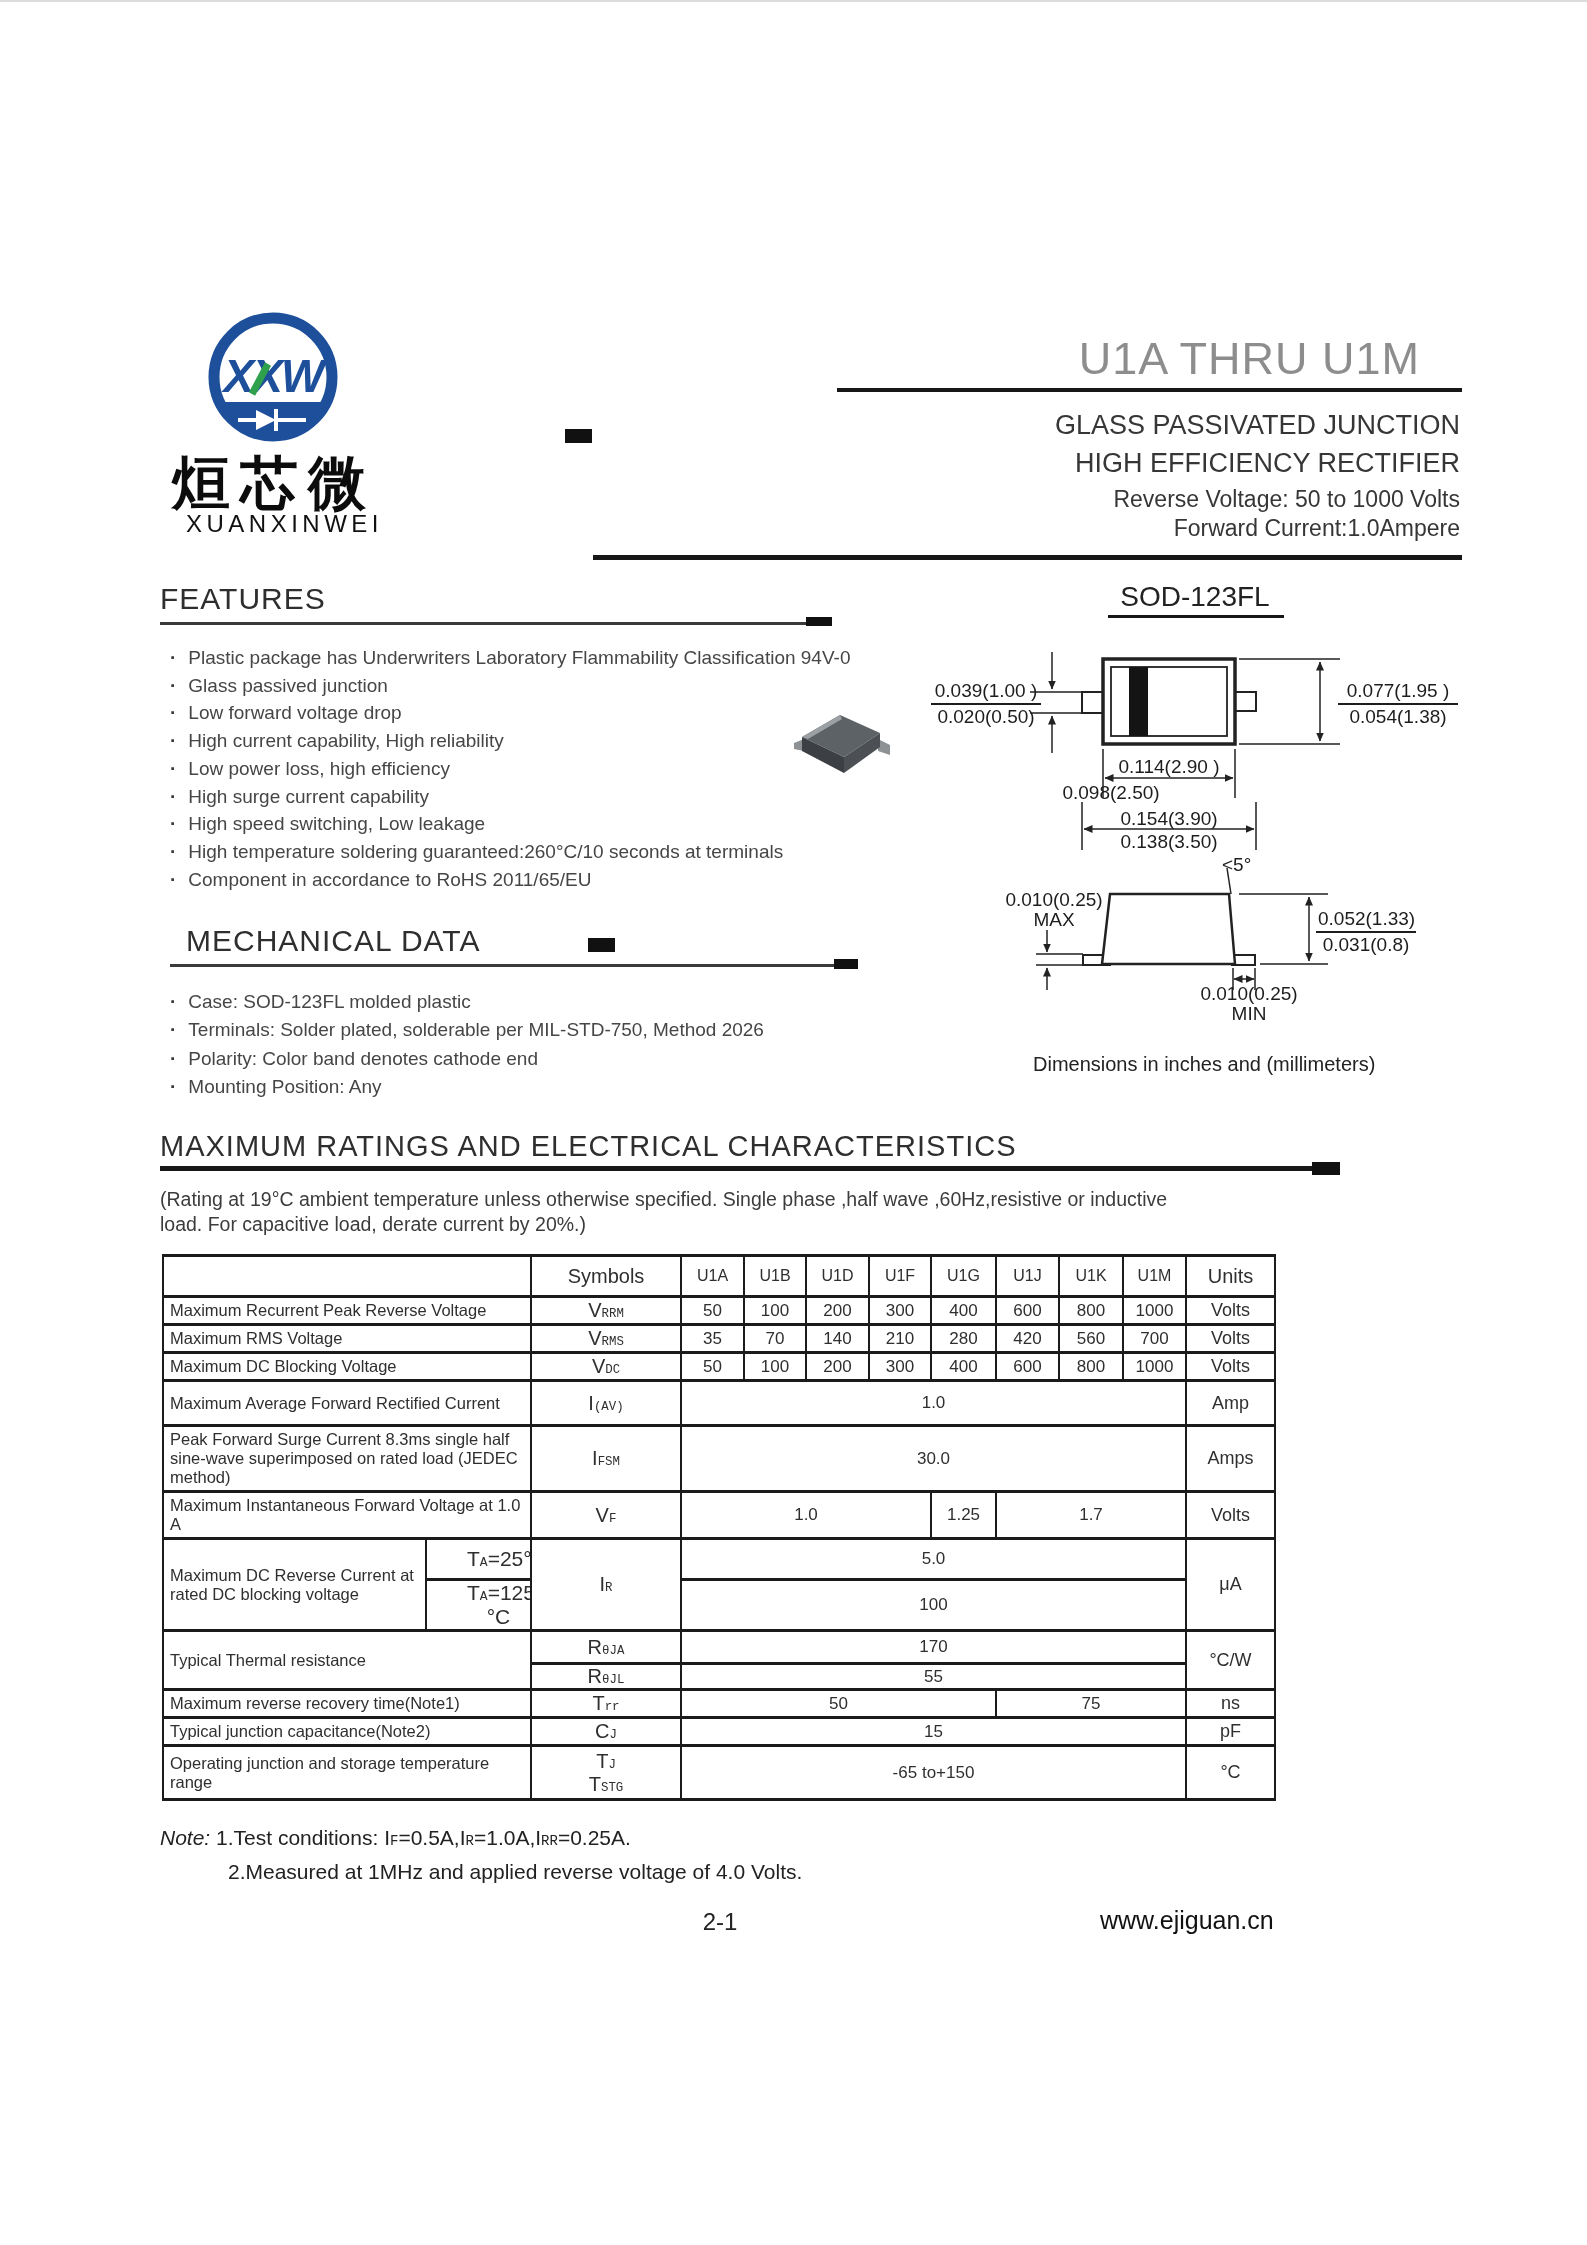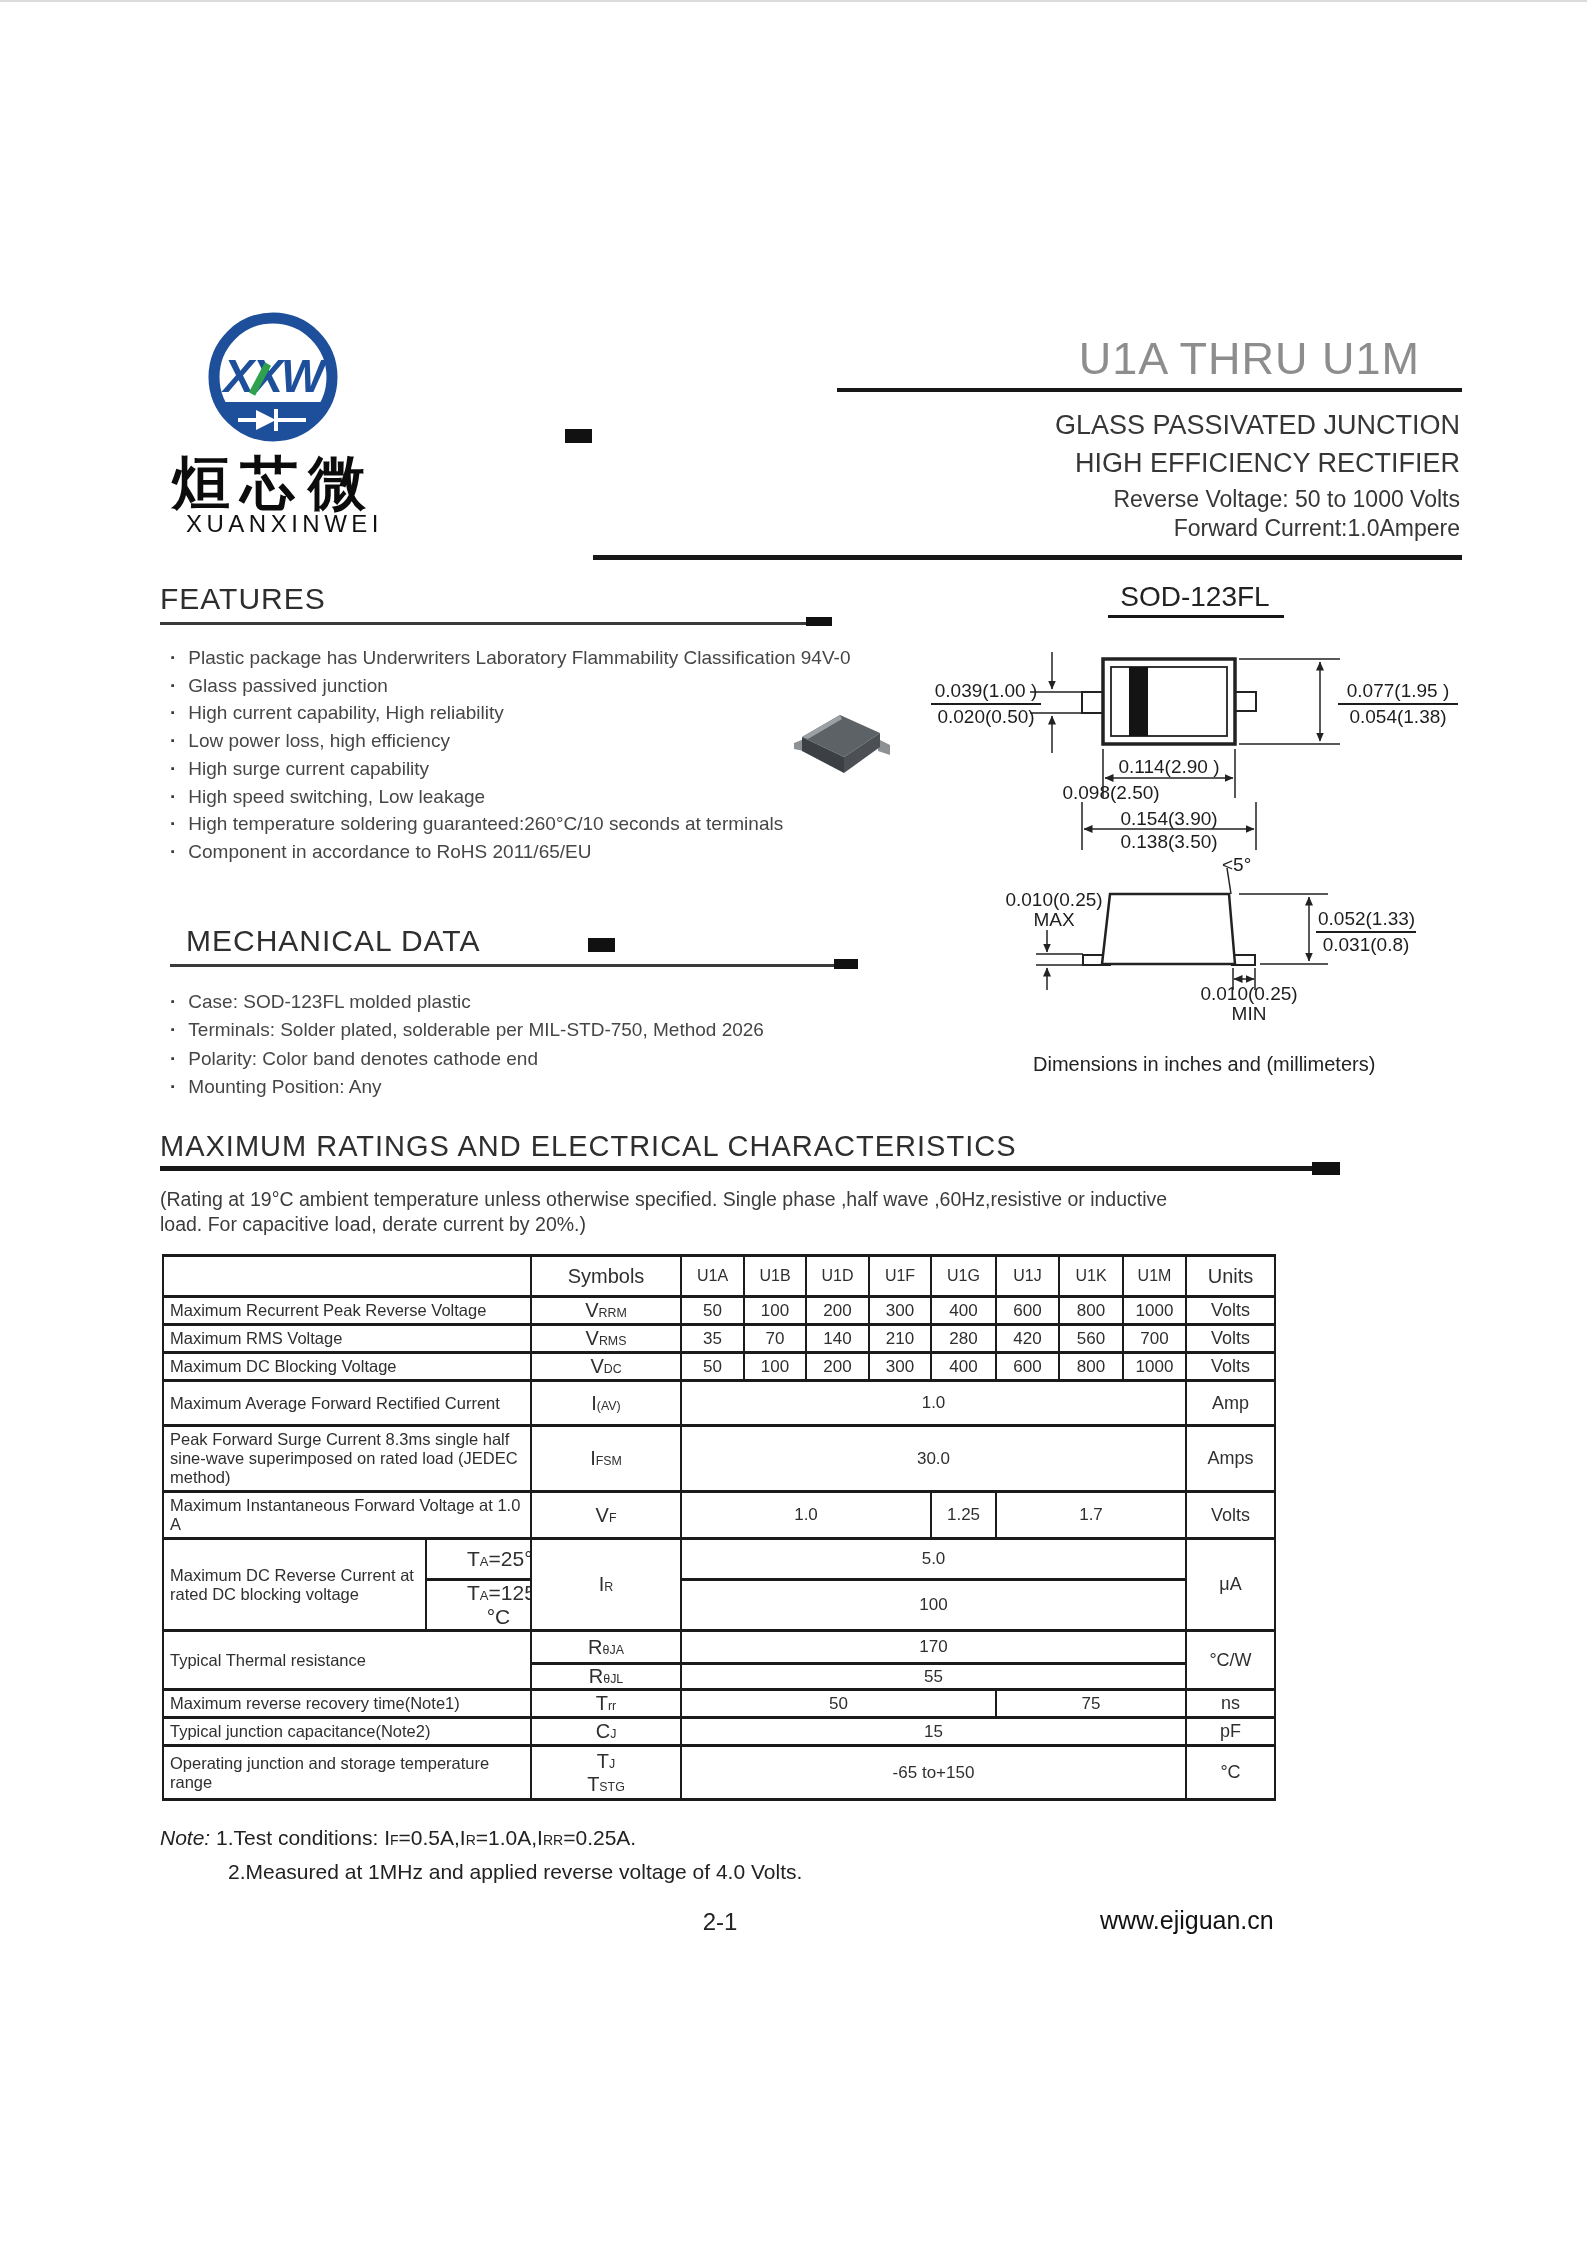--- a/index.html
+++ b/index.html
@@ -35,21 +35,21 @@
   table.ratings{position:absolute;left:162px;top:1252px;width:1112px;border-collapse:collapse;table-layout:fixed;
                 font-family:"Liberation Sans",sans-serif;color:#2f2f2f;}
   table.ratings td{border:2px solid #1b1b1b;border-top-width:3px;border-bottom-width:3px;padding:0;vertical-align:middle;overflow:hidden;}
   table.ratings td.lbl{font-size:16.5px;text-align:left;padding:3px 6px 3px 6px;line-height:19px;}
   table.ratings td.sym{font-size:20px;text-align:center;}
   table.ratings td.val{font-size:17px;text-align:center;}
   table.ratings td.unit{font-size:18px;text-align:center;}
   table.ratings td.part{font-size:16px;text-align:center;}
   table.ratings td.hdr{font-size:20px;text-align:center;}
   table.ratings td.condc{font-size:21px;text-align:center;padding-left:40px;}
-  .sb{font-size:0.62em;}
+  .sb{font-size:0.62em;font-family:Liberation Mono, monospace;}
   
   .note{position:absolute;font-size:21px;color:#222;white-space:nowrap;}
   .note .nl{font-style:italic;}
   .note .sb{font-size:14px;}
   .pagenum{position:absolute;left:640px;top:1906px;width:160px;text-align:center;font-size:24px;color:#222;}
   .site{position:absolute;left:1100px;top:1904px;font-size:25px;color:#111;}
   svg .ln{stroke:#222;fill:none;}
 </style>
 </head>
 <body>
@@ -80,20 +80,21 @@
   <div class="hline small" style="top:513px;">Forward Current:1.0Ampere</div>
   <div class="rule" style="left:593px;top:553px;width:869px;height:5px;"></div>
   <div class="blk" style="left:565px;top:427px;width:27px;height:14px;"></div>
 
   <div class="sect" style="left:160px;top:580px;">FEATURES</div>
   <div class="rule" style="left:160px;top:620px;width:652px;height:2.5px;background:#3a3a3a;"></div>
   <div class="blk" style="left:806px;top:615px;width:26px;height:9px;"></div>
   <ul class="bullets" style="left:170px;top:642px;">
     <li><span>Plastic package has Underwriters Laboratory Flammability Classification 94V-0</span></li>
     <li><span>Glass passived junction</span></li>
+    <li><span>Low forward voltage drop</span></li>
     <li><span>High current capability, High reliability</span></li>
     <li><span>Low power loss, high efficiency</span></li>
     <li><span>High surge current capability</span></li>
     <li><span>High speed switching, Low leakage</span></li>
     <li><span>High temperature soldering guaranteed:260°C/10 seconds at terminals</span></li>
     <li><span>Component in accordance to RoHS 2011/65/EU</span></li>
   </ul>
 
   <svg class="abs" style="left:786px;top:703px;" width="104" height="82" viewBox="0 0 104 82">
     <polygon points="8,38 18,34 18,46 8,44" fill="#8d9194"></polygon>

